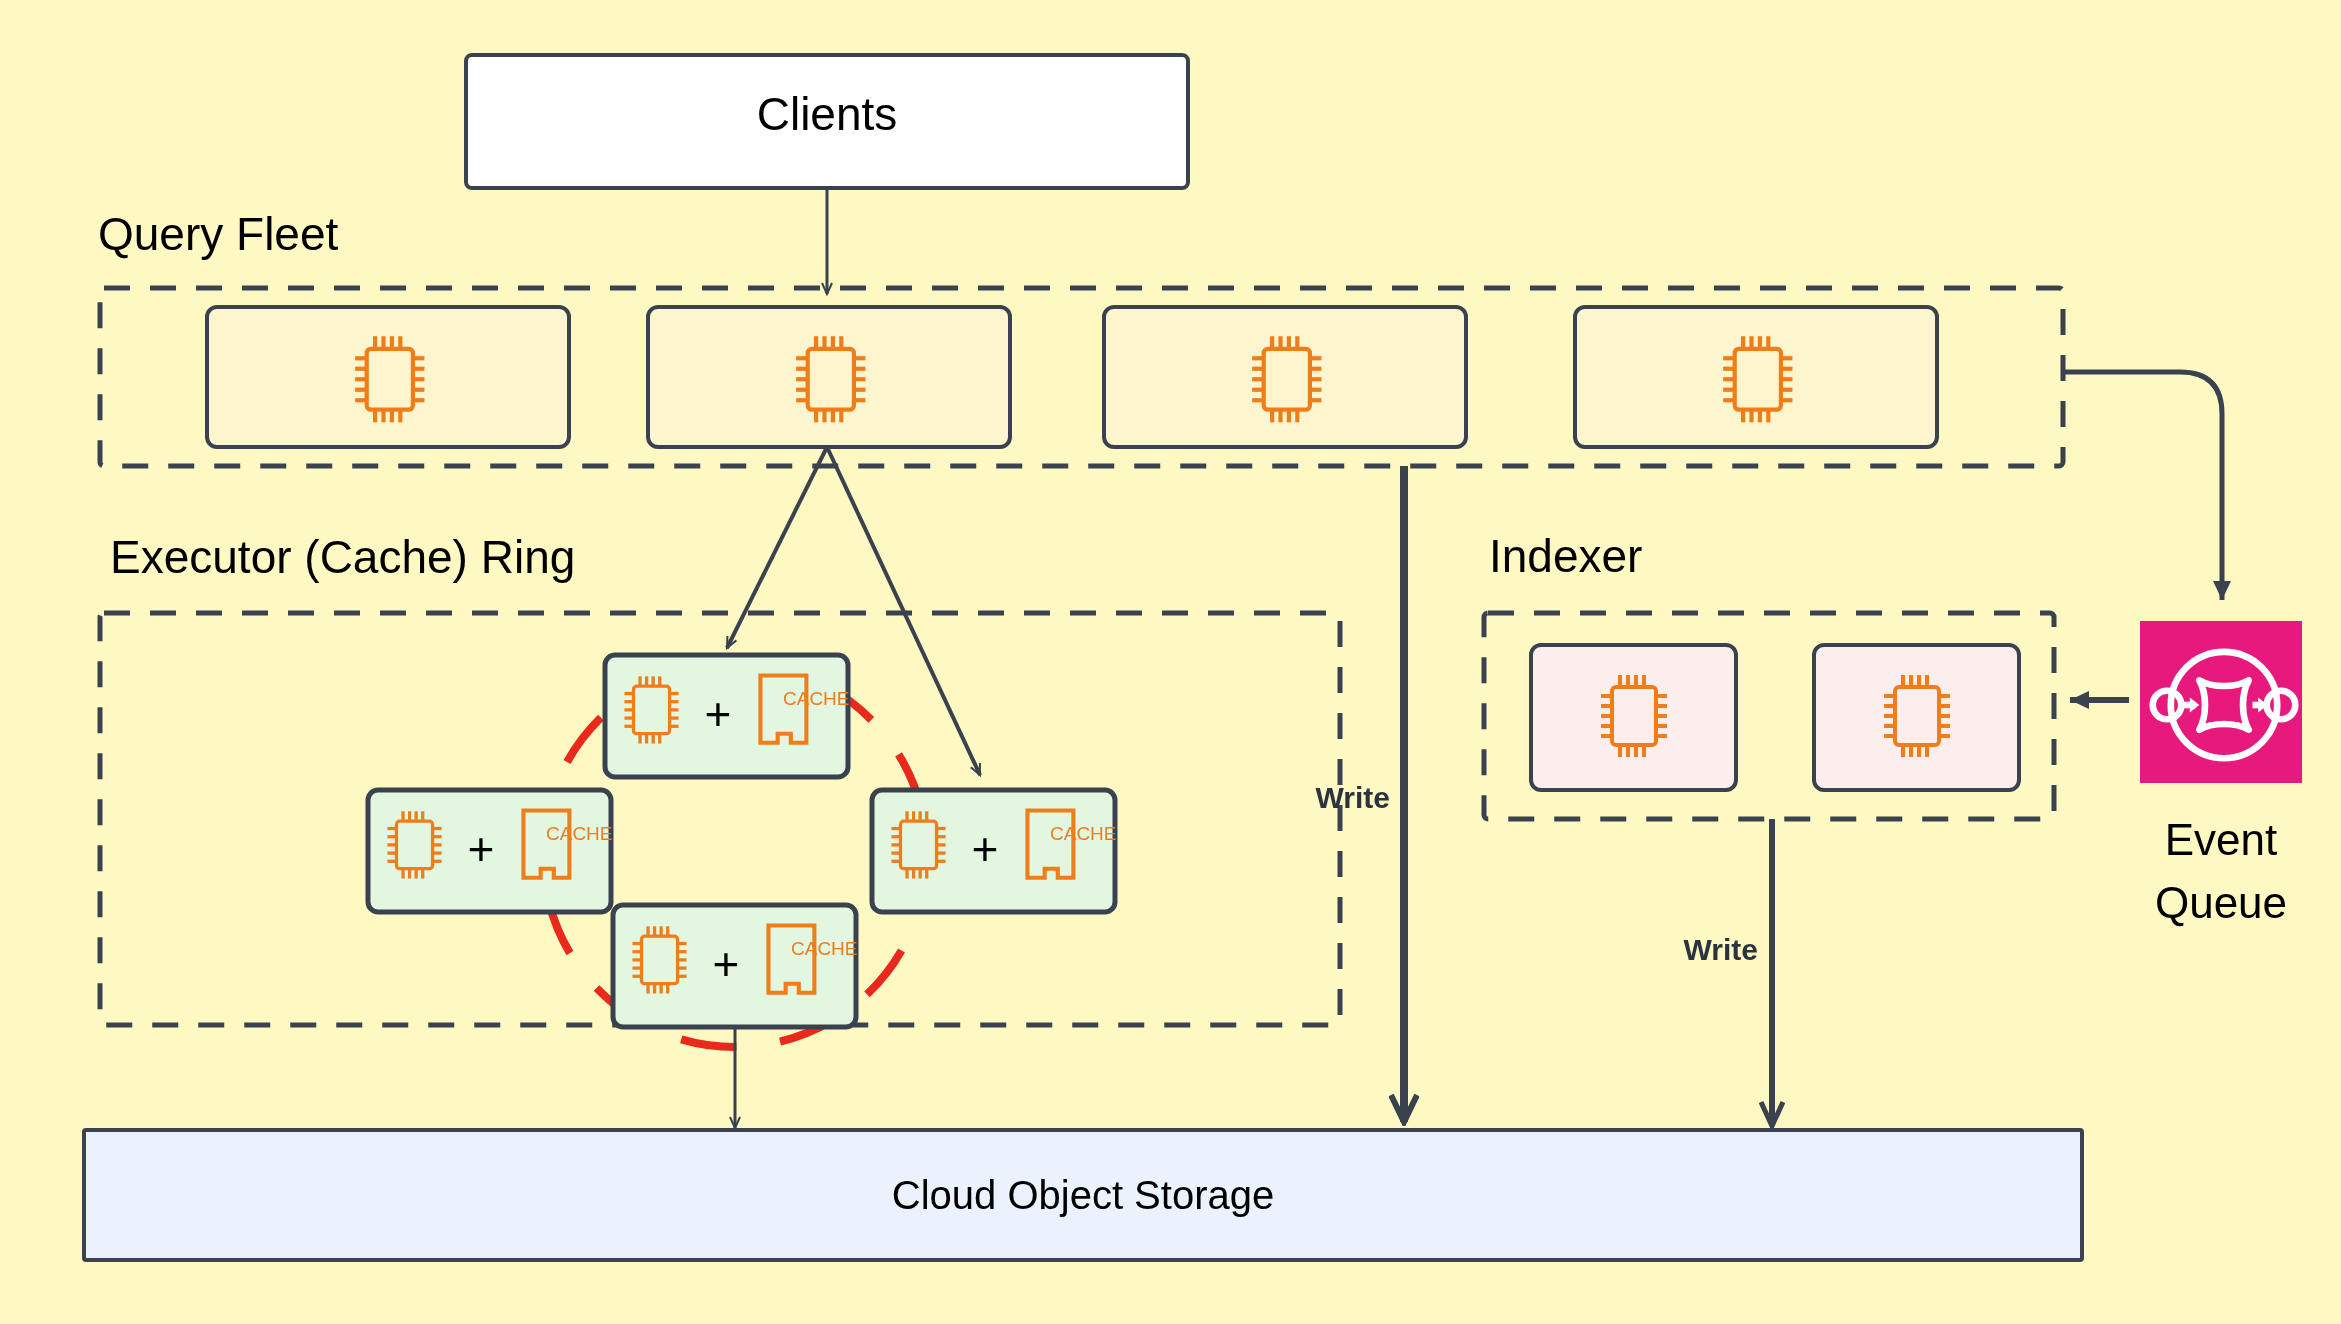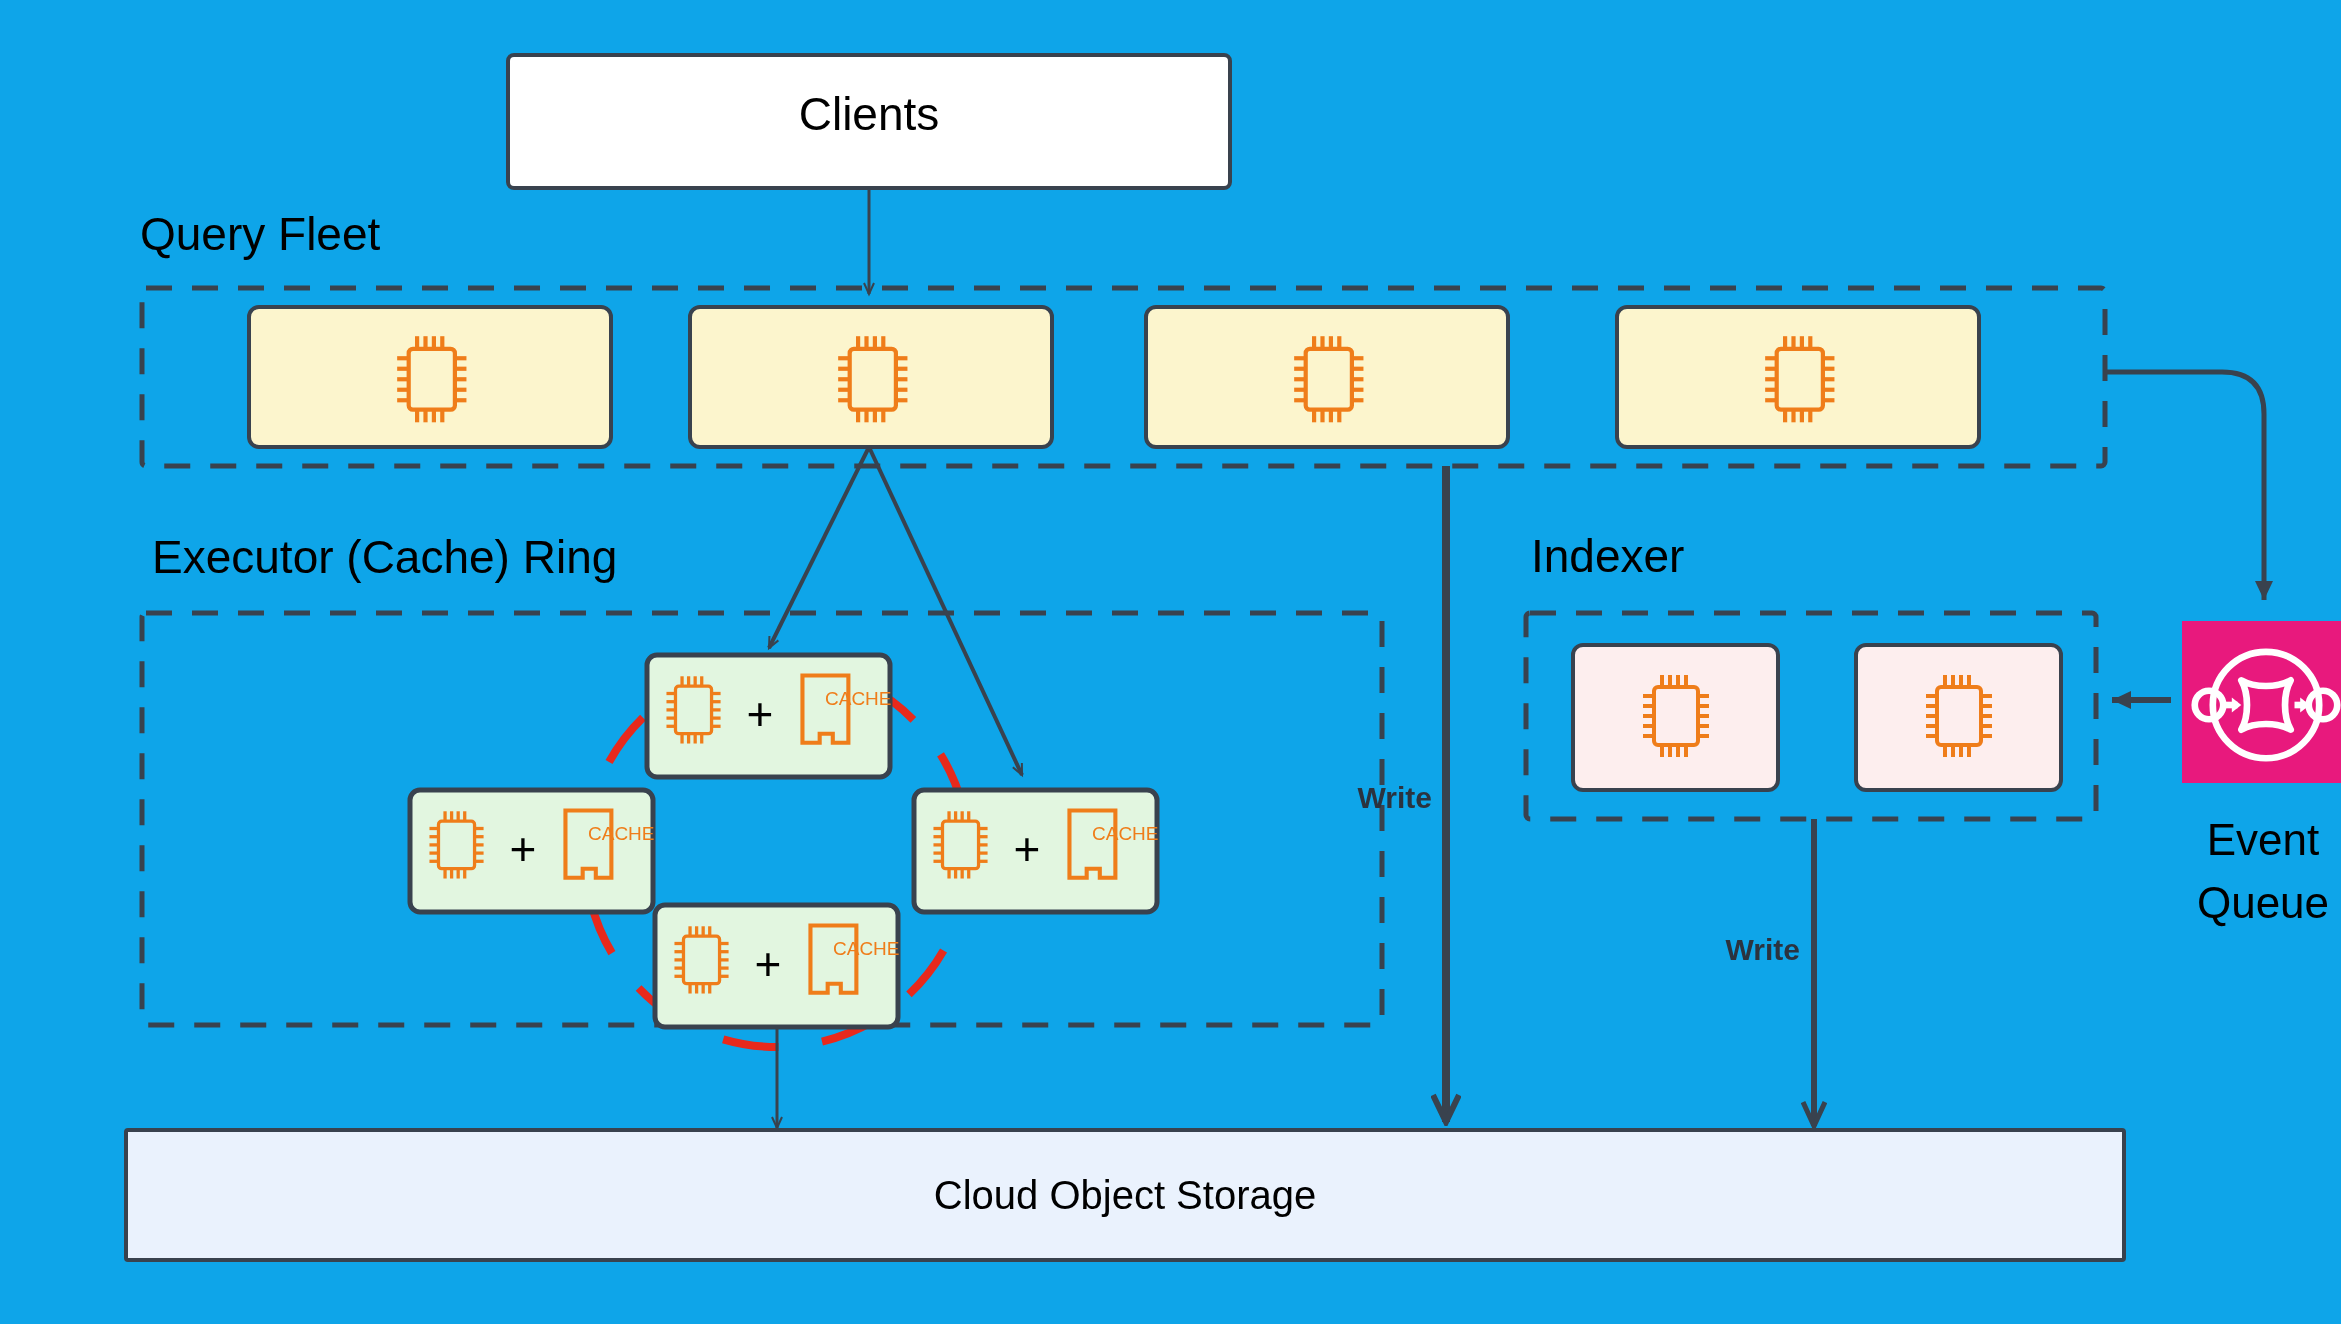--- a/index.html
+++ b/index.html
@@ -5,23 +5,22 @@
   * { box-sizing: border-box; }
   html, body {
     margin: 0; padding: 0;
     background: #ffffff;
     font-family: "Liberation Sans", sans-serif;
   }
   #stage {
     position: relative;
     width: 2341px;
     height: 1324px;
-    background: #0ea5e9;
+    background: #fef9c3;
     overflow: hidden;
-    padding-left: 42px;
   }
   svg#diagram { display: block; width: 2341px; height: 1324px; }
 
   .grp-label {
     font-family: "Liberation Sans", sans-serif;
     font-size: 46px;
     fill: #000000;
   }
   .node-label {
     font-family: "Liberation Sans", sans-serif;

